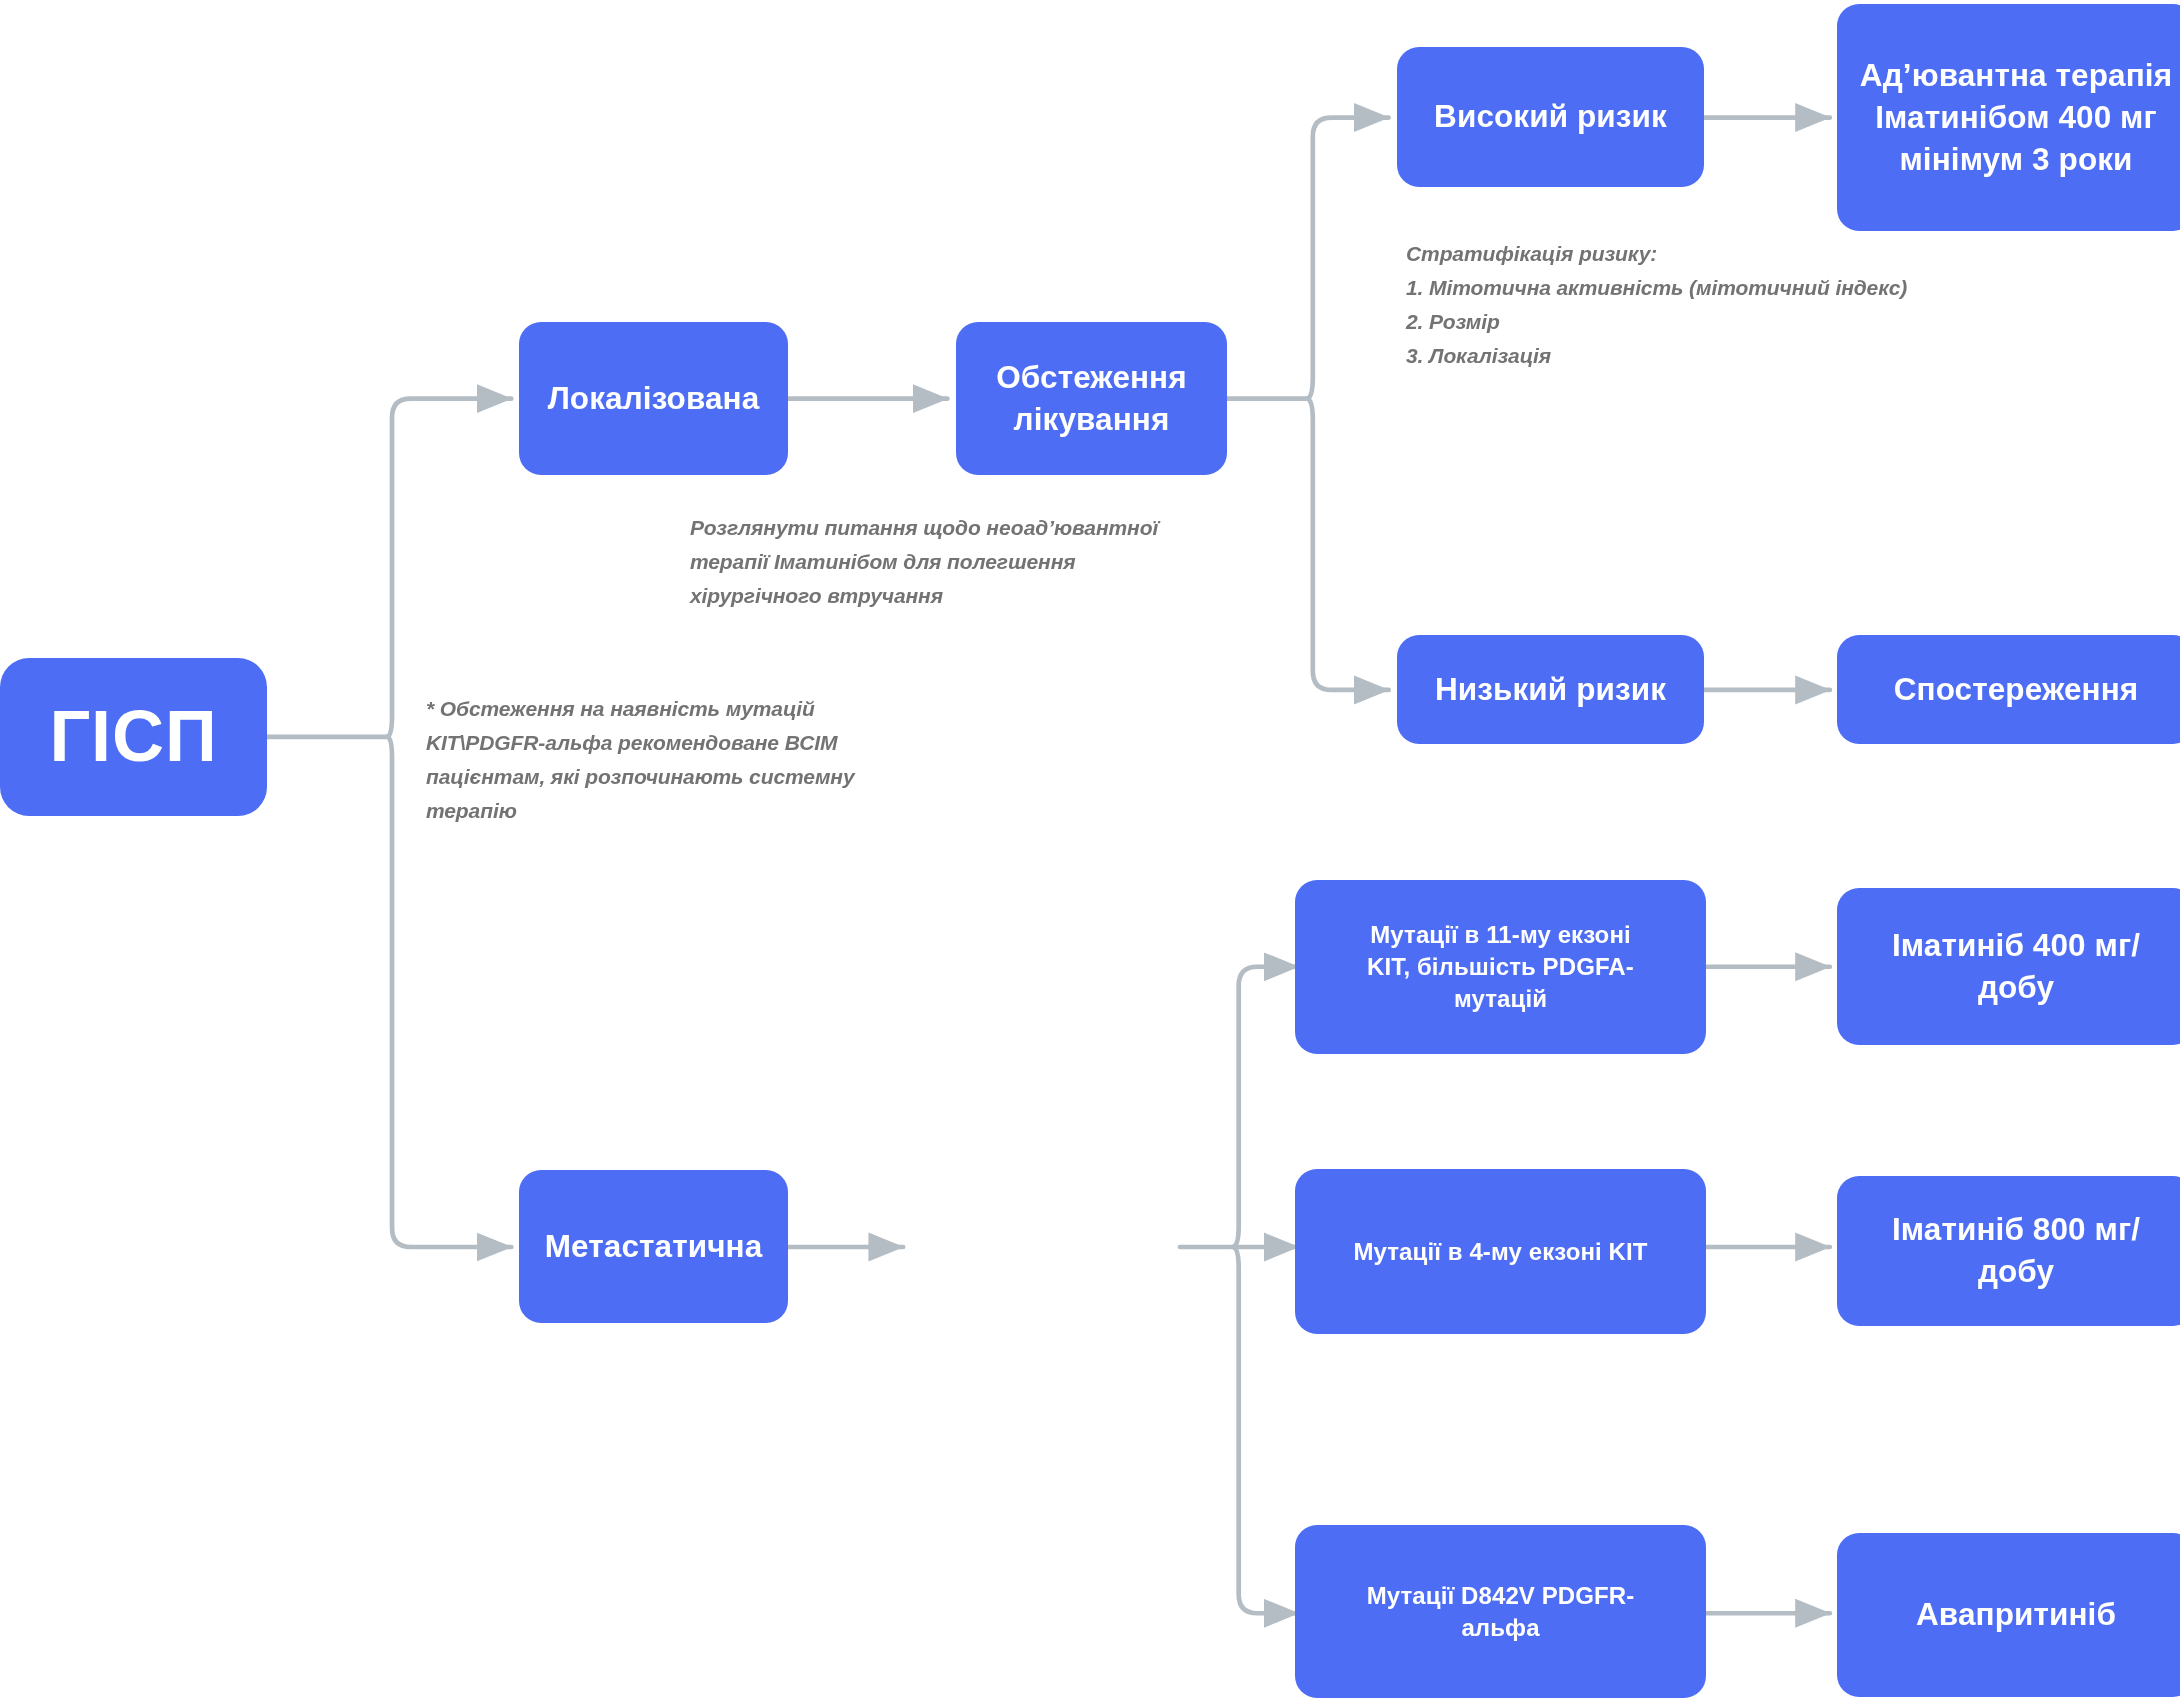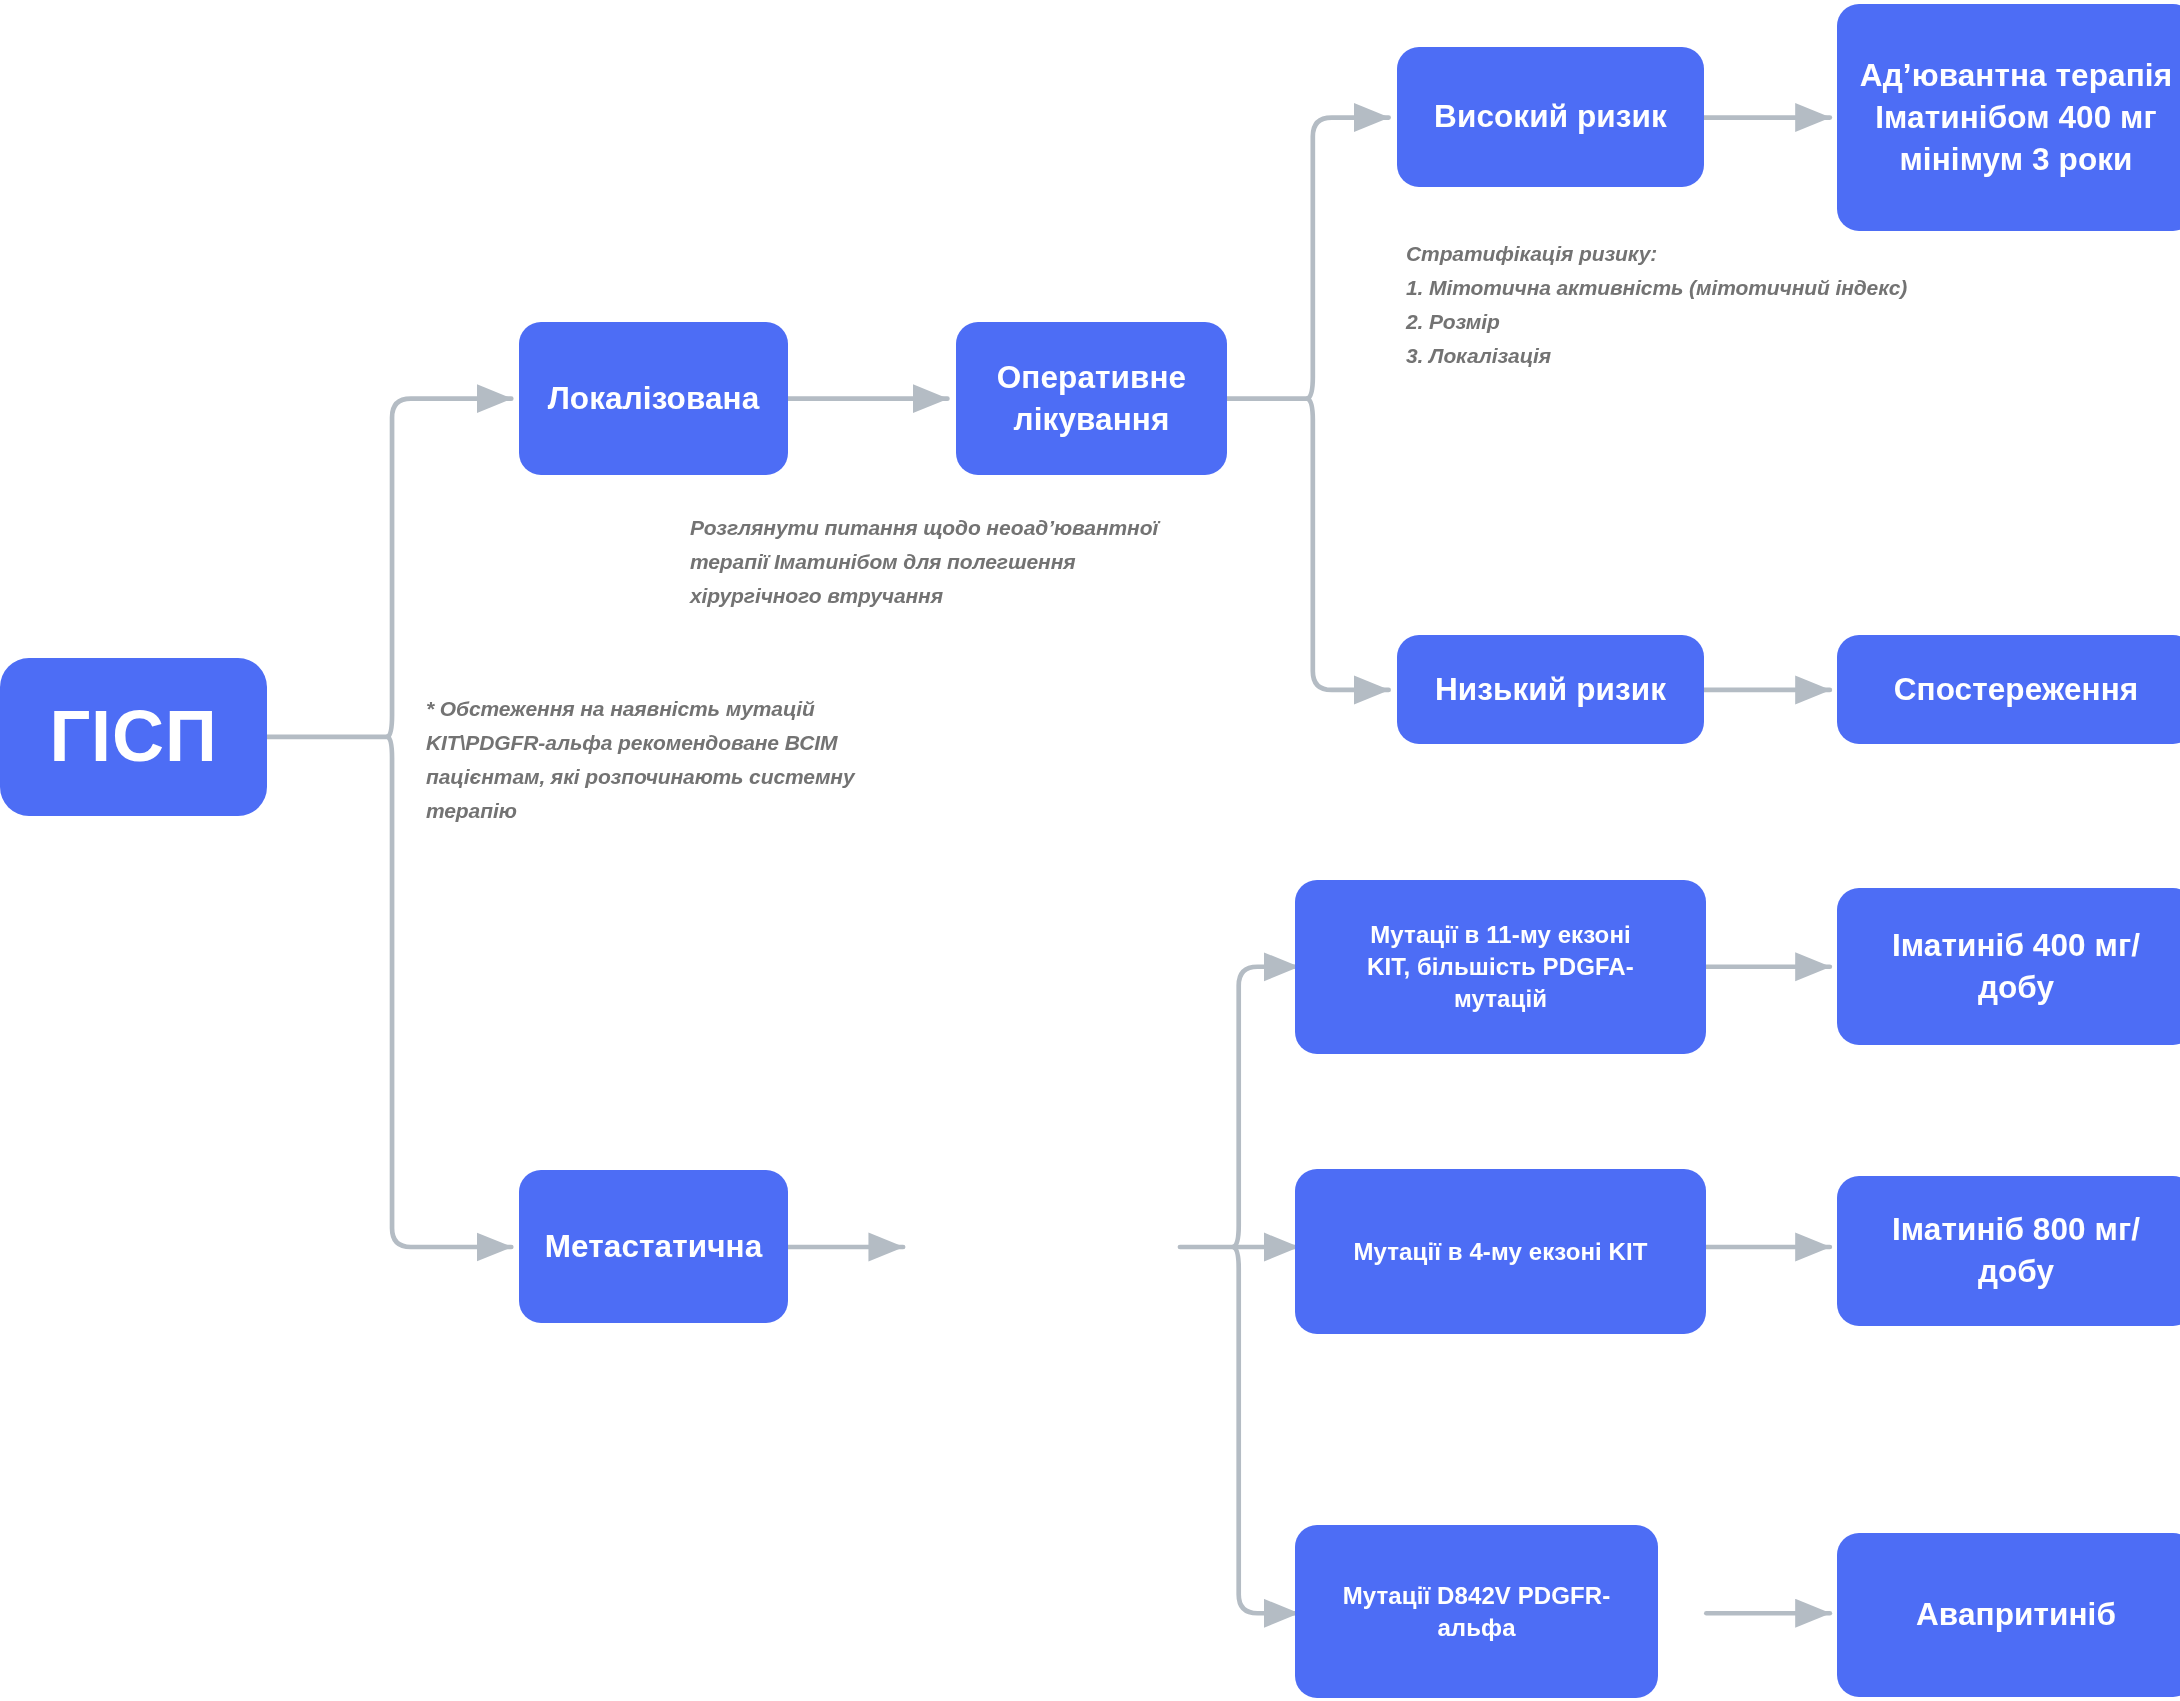--- a/index.html
+++ b/index.html
@@ -97,21 +97,21 @@
       <path d="M2003,1135 L2148,1135" marker-end="url(#arrow)"></path>
       <path d="M2003,1464 L2148,1464" marker-end="url(#arrow)"></path>
       <path d="M2003,1894 L2148,1894" marker-end="url(#arrow)"></path>
     </g>
   </svg>
 
   <div class="node node-root" style="left: 0px; top: 658px; width: 267px; height: 158px; white-space: pre-line;">ГІСП</div>
 
   <div class="node node-lg" style="left: 519px; top: 322px; width: 269px; height: 153px; white-space: pre-line;">Локалізована</div>
 
-  <div class="node node-lg" style="left: 956px; top: 322px; width: 271px; height: 153px; white-space: pre-line;">Оперативне
+  <div class="node node-lg" style="left: 956px; top: 322px; width: 271px; height: 153px; white-space: pre-line;">Обстеження
 лікування</div>
 
   <div class="node node-lg" style="left: 1397px; top: 47px; width: 307px; height: 140px; white-space: pre-line;">Високий ризик</div>
 
   <div class="node node-lg" style="left: 1837px; top: 4.3px; width: 358px; height: 227px; white-space: pre-line;">Ад’ювантна терапія
 Іматинібом 400 мг
 мінімум 3 роки</div>
 
   <div class="node node-lg" style="left: 1397px; top: 635px; width: 307px; height: 109px; white-space: pre-line;">Низький ризик</div>
 
@@ -123,21 +123,21 @@
   <div class="node node-md" style="left: 1295px; top: 880px; width: 411px; height: 174px; white-space: pre-line;">Мутації в 11-му екзоні
 KIT, більшість PDGFA-
 мутацій</div>
 
   <div class="node node-lg" style="left: 1837px; top: 888px; width: 358px; height: 157px; white-space: pre-line;">Іматиніб 400 мг/добу</div>
 
   <div class="node node-md" style="left: 1295px; top: 1169px; width: 411px; height: 165px; white-space: pre-line;">Мутації в 4-му екзоні KIT</div>
 
   <div class="node node-lg" style="left: 1837px; top: 1176px; width: 358px; height: 150px; white-space: pre-line;">Іматиніб 800 мг/добу</div>
 
-  <div class="node node-md" style="left: 1295px; top: 1525px; width: 363px; height: 173px; white-space: pre-line;">Мутації D842V PDGFR-
+  <div class="node node-md" style="left: 1295px; top: 1525px; width: 411px; height: 173px; white-space: pre-line;">Мутації D842V PDGFR-
 альфа</div>
 
   <div class="node node-lg" style="left: 1837px; top: 1533px; width: 358px; height: 164px; white-space: pre-line;">Авапритиніб</div>
 
   <div class="note" style="left:1406px; top:237px; width:596px;">Стратифікація ризику:
 1. Мітотична активність (мітотичний індекс)
 2. Розмір
 3. Локалізація</div>
 
   <div class="note" style="left:690px; top:511px; width:528px;">Розглянути питання щодо неоад’ювантної

